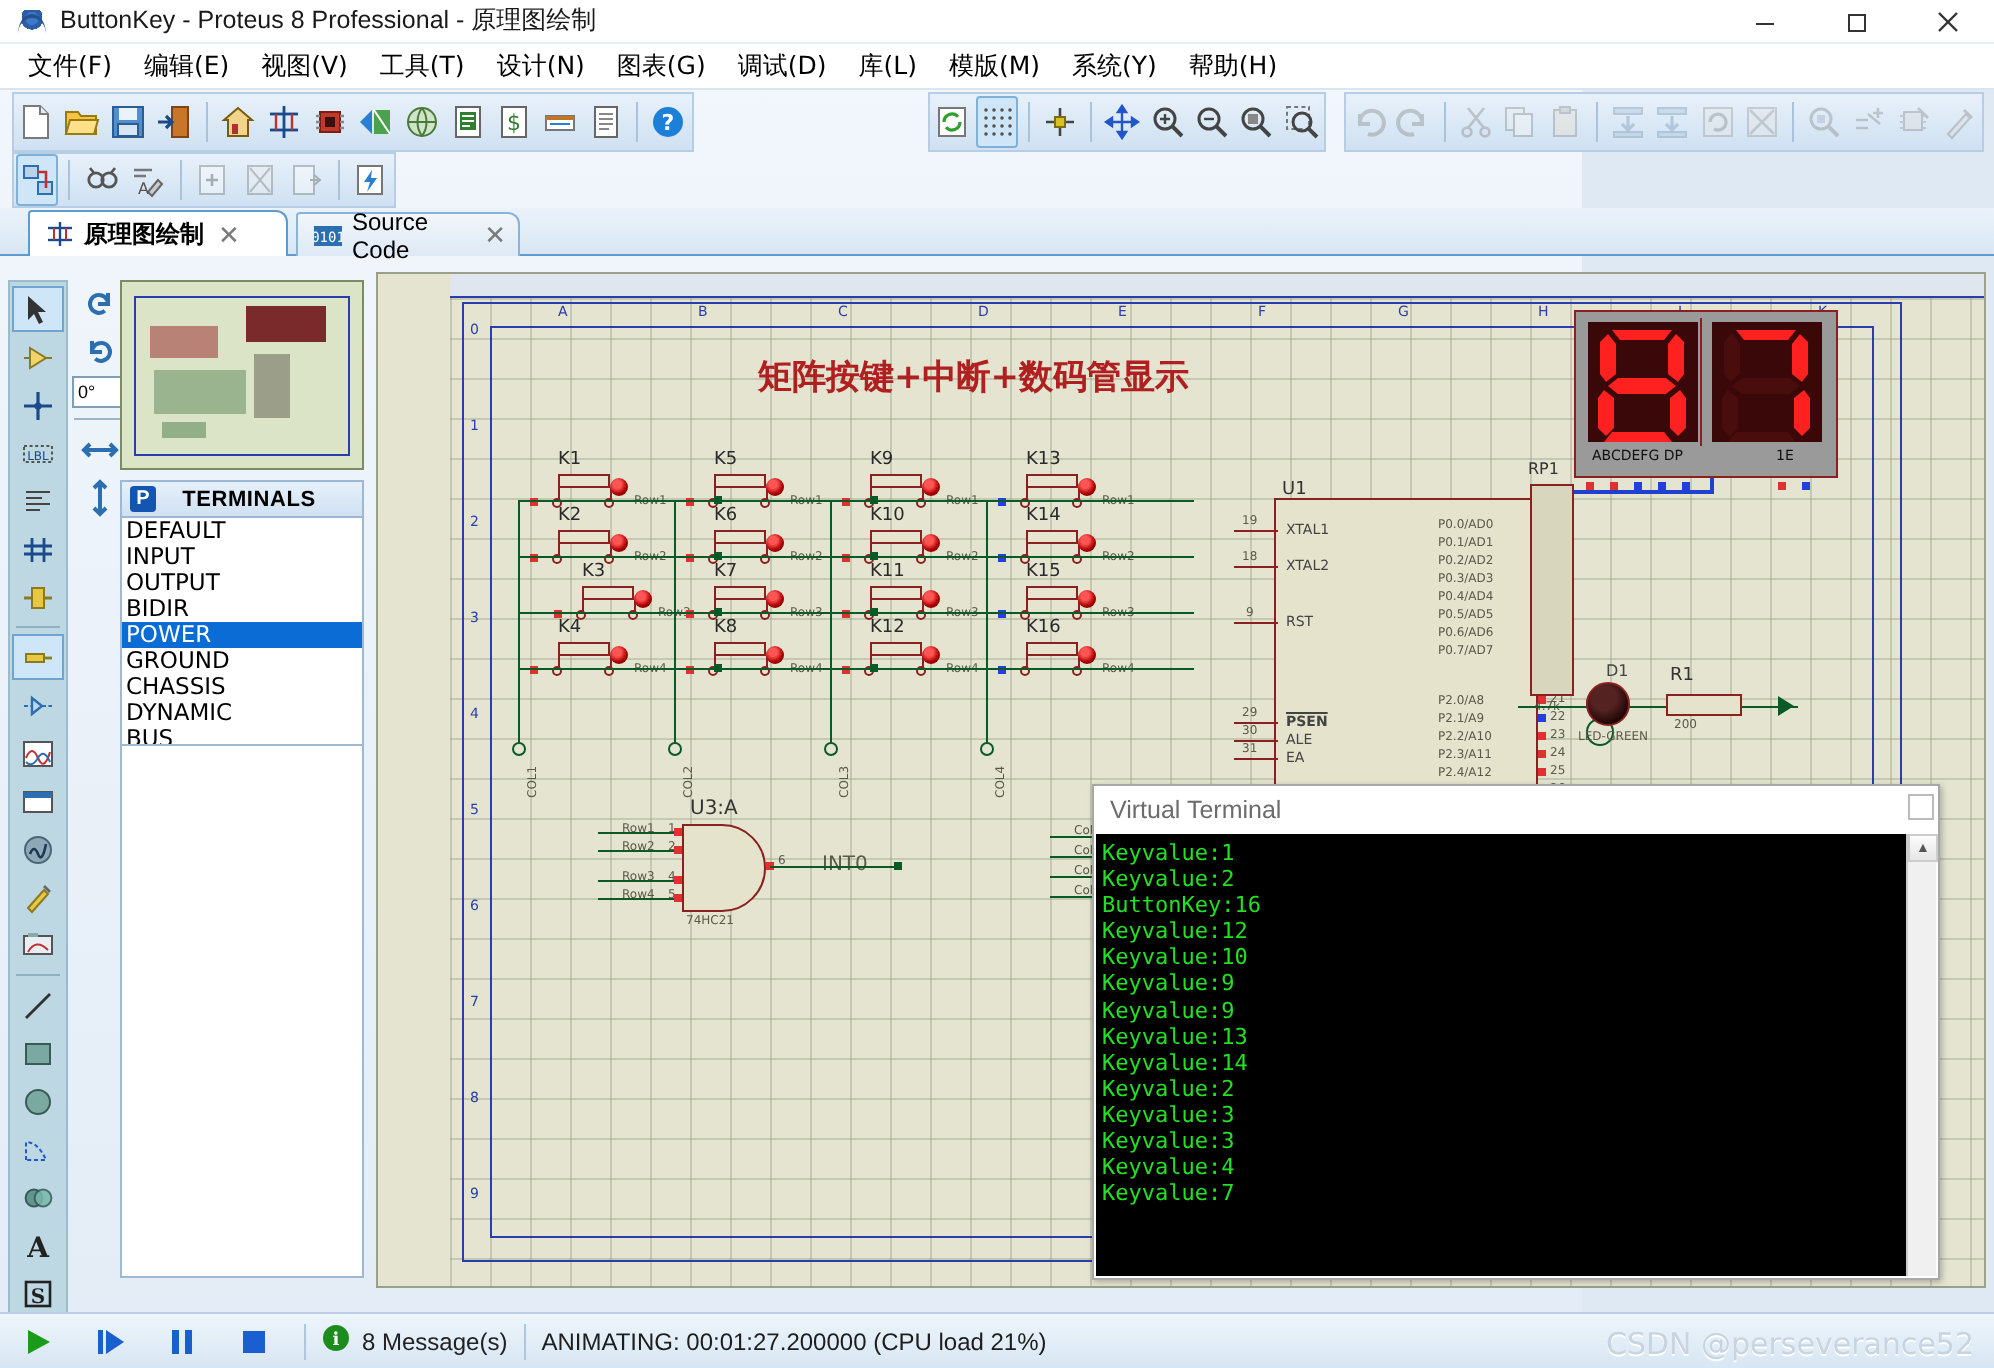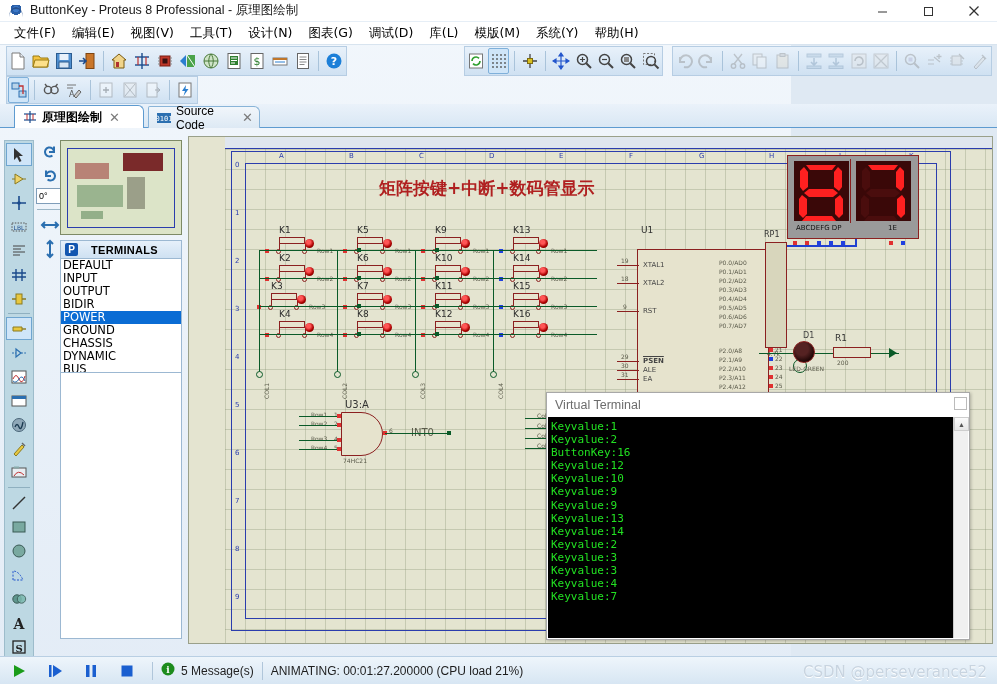--- a/index.html
+++ b/index.html
@@ -791,21 +791,21 @@
       <div class="keybar"></div>
       <div class="keystem"></div>
       <div class="keystem2"></div>
       <div class="keyc1"></div>
       <div class="keyc2"></div>
       <div class="keyled"></div>
       <div class="keyname">K2</div>
       <div class="lbl" style="left:52px; top:10px;">Row2</div>
       <div class="pinred" style="left:0px; top:12px;"></div>
     </div>
-    <div class="key" style="left:68px; top:156px;text-decoration:underline;">
+    <div class="key" style="left:88px; top:156px;text-decoration:underline;">
       <div class="keybar"></div>
       <div class="keystem"></div>
       <div class="keystem2"></div>
       <div class="keyc1"></div>
       <div class="keyc2"></div>
       <div class="keyled"></div>
       <div class="keyname">K3</div>
       <div class="lbl" style="left:52px; top:10px;">Row3</div>
       <div class="pinred" style="left:0px; top:12px;"></div>
     </div>
@@ -991,21 +991,21 @@
     <div class="node" style="left:168px; top:111px;"></div>
     <div class="node" style="left:246px; top:111px;"></div>
     <div class="node" style="left:168px; top:139px;"></div>
     <div class="node" style="left:246px; top:139px;"></div>
     <div class="node" style="left:168px; top:167px;"></div>
     <div class="node" style="left:246px; top:167px;"></div>
     <div class="node" style="left:168px; top:195px;"></div>
     <div class="node" style="left:246px; top:195px;"></div>
 
     <div class="mcu" style="left:448px; top:112px; width:132px; height:180px;"></div>
-    <div class="lblbig" style="left:452px; top:88px;">U1</div>
+    <div class="lblbig" style="left:452px; top:103px;">U1</div>
 
     <div class="lblmid" style="left:454px; top:124px;">XTAL1</div>
     <div class="lblmid" style="left:454px; top:142px;">XTAL2</div>
     <div class="lblmid" style="left:454px; top:170px;">RST</div>
     <div class="lblmid" style="left:454px; top:220px; text-decoration:overline;font-weight:bold;">PSEN</div>
     <div class="lblmid" style="left:454px; top:229px;">ALE</div>
     <div class="lblmid" style="left:454px; top:238px;">EA</div>
 
     <div class="lbl" style="left:432px; top:120px;">19</div>
     <div class="lbl" style="left:432px; top:138px;">18</div>
@@ -1219,20 +1219,20 @@
         </svg>
       </div>
     <div class="ssep"></div>
     <span style="display:flex;align-items:center;">
       <span style="margin-right:6px;">
         <svg width="14" height="14" viewBox="0 0 14 14">
             <circle cx="7" cy="7" r="6.5" fill="#1d8c1d"></circle>
             <text x="7" y="10.5" font-size="9" text-anchor="middle" fill="#fff" font-family="DejaVu Serif" font-weight="bold">i</text>
           </svg>
       </span>
-      <span class="smsg">5 Message(s)</span>
+      <span class="smsg">8 Message(s)</span>
     </span>
     <div class="ssep"></div>
     <span class="animtext">ANIMATING: 00:01:27.200000 (CPU load 21%)</span>
     <div class="watermark">CSDN @perseverance52</div>
   </div>
 
 </div>
 
 </body></html>

